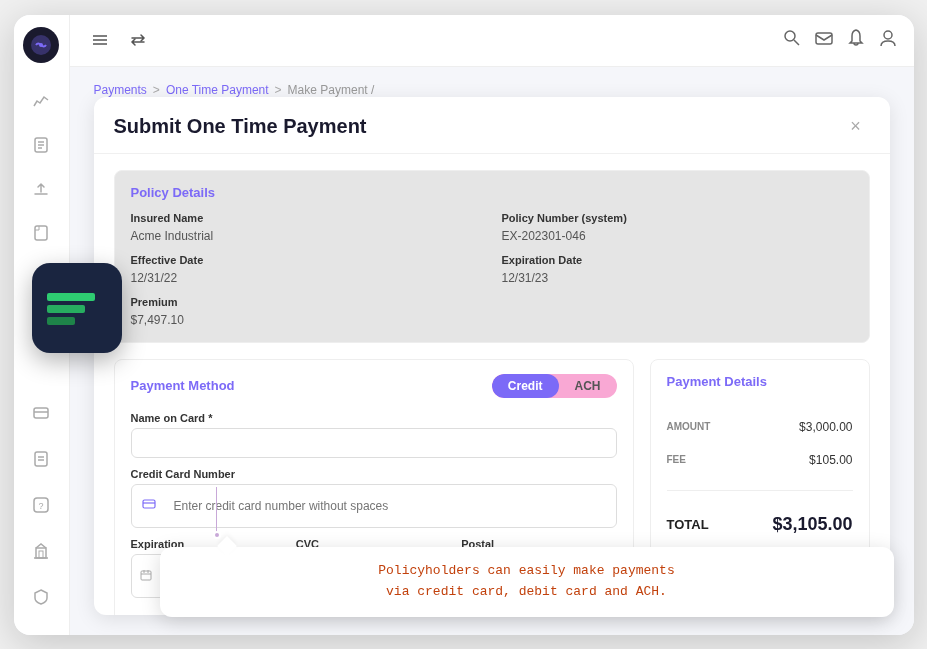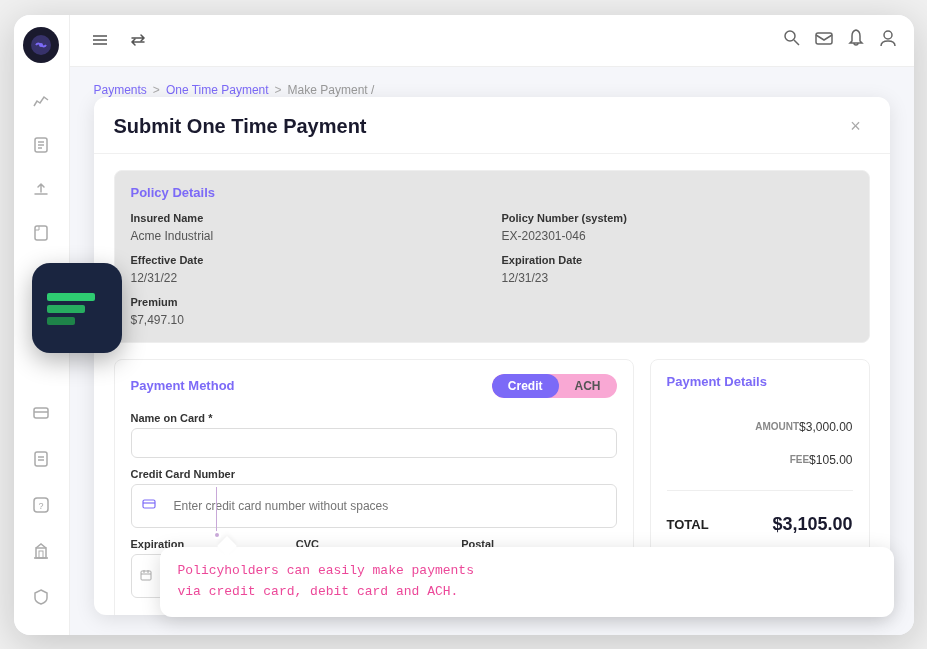--- a/index.html
+++ b/index.html
@@ -349,21 +349,21 @@
     .form-row {
       display: flex;
       gap: 10px;
     }
 
     .form-row .form-field { flex: 1; }
 
     
     .detail-row {
       display: flex;
-      justify-content: flex-end;
+      justify-content: space-between;
       align-items: center;
       font-size: 11px;
     }
 
     .detail-row .lbl {
       font-weight: 600;
       color: #888;
       text-transform: uppercase;
       font-size: 10px;
     }
@@ -408,23 +408,24 @@
       position: absolute;
       bottom: 18px;
       left: 90px;
       right: 20px;
       background: #fff;
       border-radius: 12px;
       padding: 14px 18px;
       box-shadow: 0 4px 20px rgba(0,0,0,0.15);
       font-family: 'Courier New', monospace;
       font-size: 13px;
-      color: #ec4899;
+      color: #c2410c;
       line-height: 1.6;
       z-index: 100;
+      text-align: center;
     }
 
     .tooltip-bubble::before {
       content: '';
       position: absolute;
       top: -8px;
       left: 60px;
       width: 14px;
       height: 14px;
       background: #fff;

